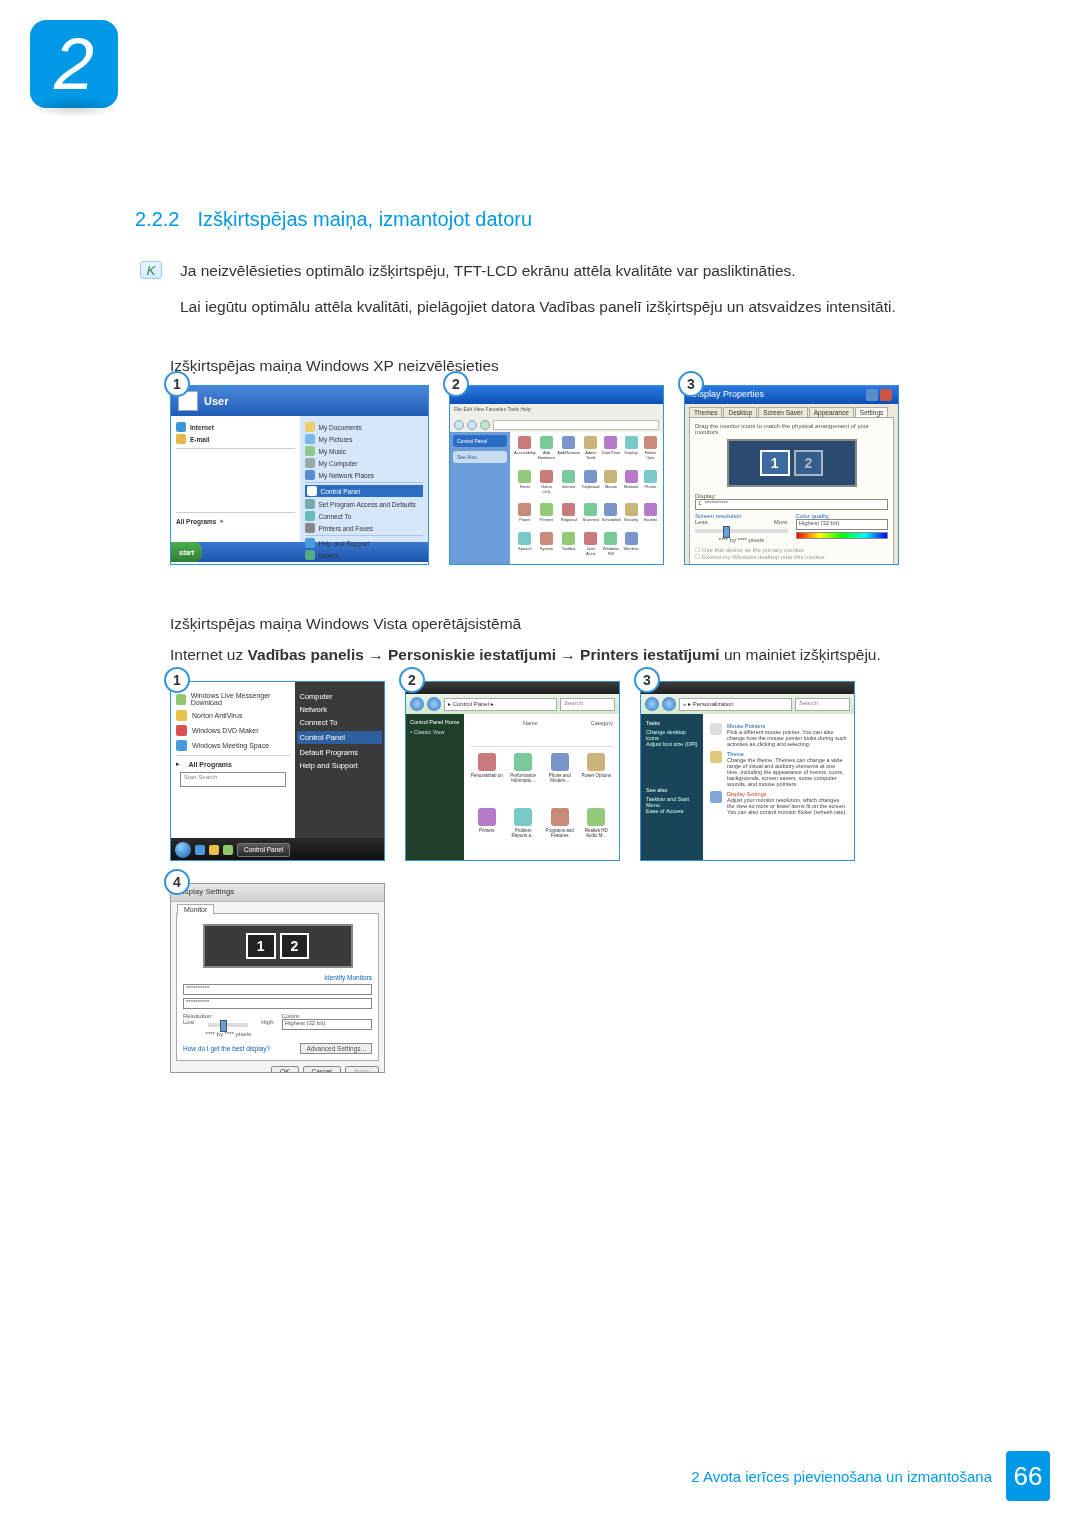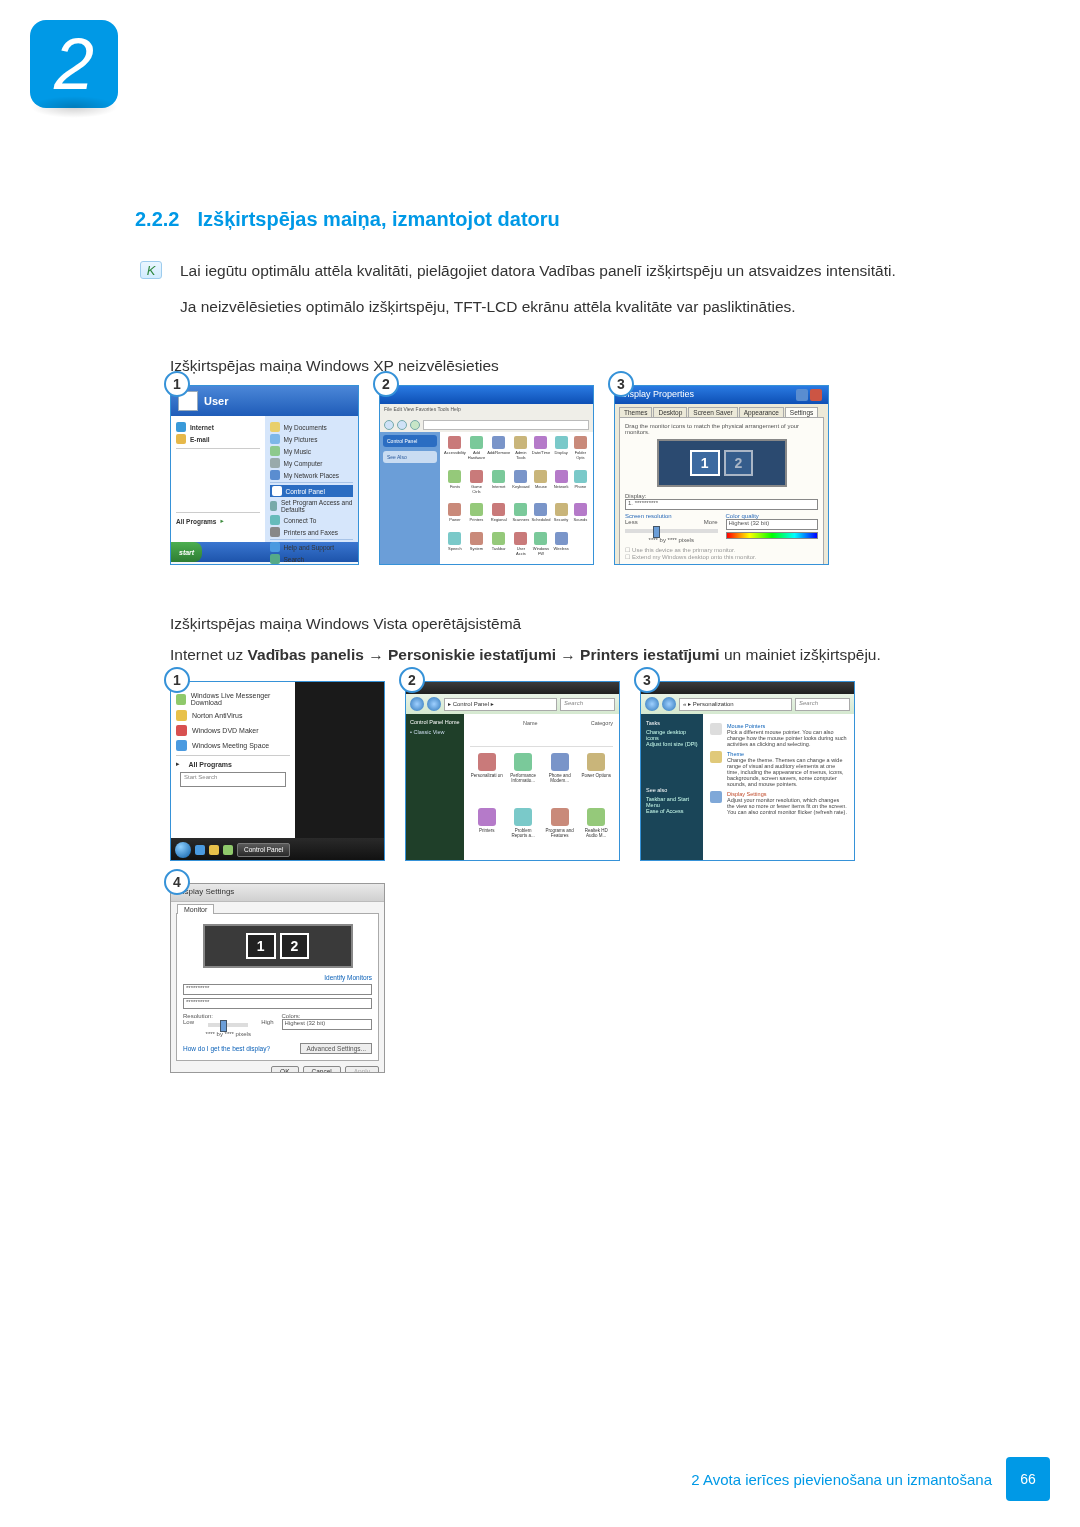--- a/index.html
+++ b/index.html
@@ -6,35 +6,35 @@
 body { font-family: Arial, Helvetica, sans-serif; background:#fff; color:#333; width:1080px; }
 .page { width:1080px; height:1527px; position:relative; padding:20px 30px 0 30px; }
 
 
 .hdr { display:flex; align-items:center; gap:30px; margin-bottom:40px; }
 .ch-badge { width:88px; height:88px; background:#0099e6; border-radius:16px; display:flex; align-items:center; justify-content:center; color:#fff; font-size:72px; font-weight:300; font-style:italic; position:relative; }
 .ch-badge::after { content:""; position:absolute; bottom:-10px; left:0; width:100%; height:22px; background:radial-gradient(ellipse at center, rgba(0,0,0,.18) 0%, rgba(0,0,0,0) 70%); border-radius:50%; }
 .hdr h1 { color:#0099e6; font-size:36px; font-weight:400; }
 
 
-.sec-title { display:flex; gap:18px; color:#0099e6; font-size:20px; margin:100px 0 28px 105px;font-weight:bold; }
+.sec-title { display:flex; gap:18px; color:#0099e6; font-size:20px; margin:100px 0 28px 105px; }
 .info-row { display:flex; gap:18px; margin:0 30px 0 110px; }
 .info-icon { width:22px; height:18px; background:linear-gradient(#eaf6ff,#d2ecff); border:1px solid #9dccee; border-radius:3px; display:flex; align-items:center; justify-content:center; color:#2e883e; font-style:italic; font-size:13px; flex-shrink:0; margin-top:2px; }
 .info-txt p { font-size:15.5px; line-height:1.55; margin-bottom:12px; }
 .sub { font-size:15.5px; margin:26px 0 10px 140px; }
 .body-p { font-size:15.5px; margin:0 30px 14px 140px; line-height:1.55; }
 
 
 .fig-row { display:flex; gap:20px; margin:10px 0 0 140px; }
 .fig { position:relative; }
 .fig-num { position:absolute; top:-14px; left:-6px; width:26px; height:26px; border-radius:50%; background:#fff; border:2px solid #3692d8; color:#333; font-size:14px; font-weight:bold; display:flex; align-items:center; justify-content:center; z-index:5; }
 .shot { border:1px solid #3692d8; background:#f3f6fa; overflow:hidden; }
 
 
-.xp-start { width:189px; height:180px; }
+.xp-start { width:259px; height:180px; }
 .xp-s-hdr { height:30px; background:linear-gradient(#4b87d8,#1f5cb8); display:flex; align-items:center; gap:6px; padding:0 7px; }
 .xp-s-hdr .av { width:20px; height:20px; background:#fff; border:1px solid #9ab; }
 .xp-s-hdr .un { color:#fff; font-weight:bold; font-size:11px; }
 .xp-s-body { display:flex; height:126px; }
 .xp-s-l, .xp-s-r { width:50%; padding:4px 5px; font-size:6.5px; }
 .xp-s-l { background:#fff; }
 .xp-s-r { background:#d6e6fb; }
 .xp-s-itm { display:flex; gap:4px; align-items:center; margin:2px 0; }
 .xp-s-itm .ic { width:10px; height:10px; border-radius:2px; }
 .xp-taskbar { height:20px; background:linear-gradient(#3a76d0,#1d54ab); display:flex; align-items:center; font-size:7px; color:#fff; }
@@ -115,41 +115,41 @@
 .v-ds-bar { height:18px; background:linear-gradient(#e9e9e9,#d0d0d0); font-size:8px; padding:3px 6px; color:#333; border-bottom:1px solid #bbb; }
 .v-ds-tab { font-size:7px; padding:4px 6px 0; }
 .v-ds-tab span { padding:1px 6px; background:#fff; border:1px solid #aaa; border-bottom:none; }
 .v-ds-inner { background:#fff; border:1px solid #aaa; margin:0 5px 5px; padding:6px; font-size:6.5px; color:#555; }
 .ds-btns { display:flex; gap:4px; justify-content:flex-end; margin:4px 5px; }
 .ds-btns span { font-size:6.5px; padding:1px 8px; background:#eee; border:1px solid #888; border-radius:2px; }
 
 
 .footer { position:absolute; bottom:26px; right:30px; display:flex; align-items:center; gap:14px; }
 .footer .txt { color:#0099e6; font-size:15px; }
-.footer .pg { width:44px; height:44px; background:#0099e6; color:#fff; font-size:14px; display:flex; align-items:center; justify-content:center; border-radius:4px; }
+.footer .pg { width:44px; height:50px; background:#0099e6; color:#fff; font-size:26px; display:flex; align-items:center; justify-content:center; border-radius:4px; }
 </style>
 </head>
 <body>
 
 <div class="page">
 
   <div class="hdr">
     <div class="ch-badge">2</div>
   </div>
 
   <div class="sec-title">
     <span>2.2.2</span>
     <span>Izšķirtspējas maiņa, izmantojot datoru</span>
   </div>
 
   <div class="info-row">
     <div class="info-icon">K</div>
     <div class="info-txt">
+      <p>Ja neizvēlēsieties optimālo izšķirtspēju, TFT-LCD ekrānu attēla kvalitāte var pasliktināties.</p>
       <p>Lai iegūtu optimālu attēla kvalitāti, pielāgojiet datora Vadības panelī izšķirtspēju un atsvaidzes intensitāti.</p>
-      <p>Ja neizvēlēsieties optimālo izšķirtspēju, TFT-LCD ekrānu attēla kvalitāte var pasliktināties.</p>
     </div>
   </div>
 
   <p class="sub">Izšķirtspējas maiņa Windows XP neizvēlēsieties</p>
 
   <div class="fig-row">
 
     <div class="fig">
       <div class="fig-num">1</div>
       <div class="shot xp-start">
@@ -435,20 +435,28 @@
                 <div class="ic" style="background:#d85050"></div>
                 <span>Windows DVD Maker</span>
               </div>
             <div class="v-itm">
                 <div class="ic" style="background:#4a9ae0"></div>
                 <span>Windows Meeting Space</span>
               </div>
             <div class="v-sep"></div>
             <div class="v-itm">▸ &nbsp;<b>All Programs</b></div>
             <div class="v-search">Start Search</div>
+          </div>
+          <div class="v-s-r">
+            <div class="v-r-itm" style="margin:4px 0">Computer</div>
+            <div class="v-r-itm" style="margin:4px 0">Network</div>
+            <div class="v-r-itm" style="margin:4px 0">Connect To</div>
+            <div class="v-r-itm hl">Control Panel</div>
+            <div class="v-r-itm" style="margin:4px 0">Default Programs</div>
+            <div class="v-r-itm" style="margin:4px 0">Help and Support</div>
           </div>
         </div>
         <div class="v-taskbar">
           <div class="v-orb"></div>
           <div style="width:10px;height:10px;background:#4a9ae0;border-radius:2px"></div>
           <div style="width:10px;height:10px;background:#e8c14a;border-radius:2px"></div>
           <div style="width:10px;height:10px;background:#8fc96b;border-radius:2px"></div>
           <div class="v-crumb">Control Panel</div>
         </div>
       </div>

